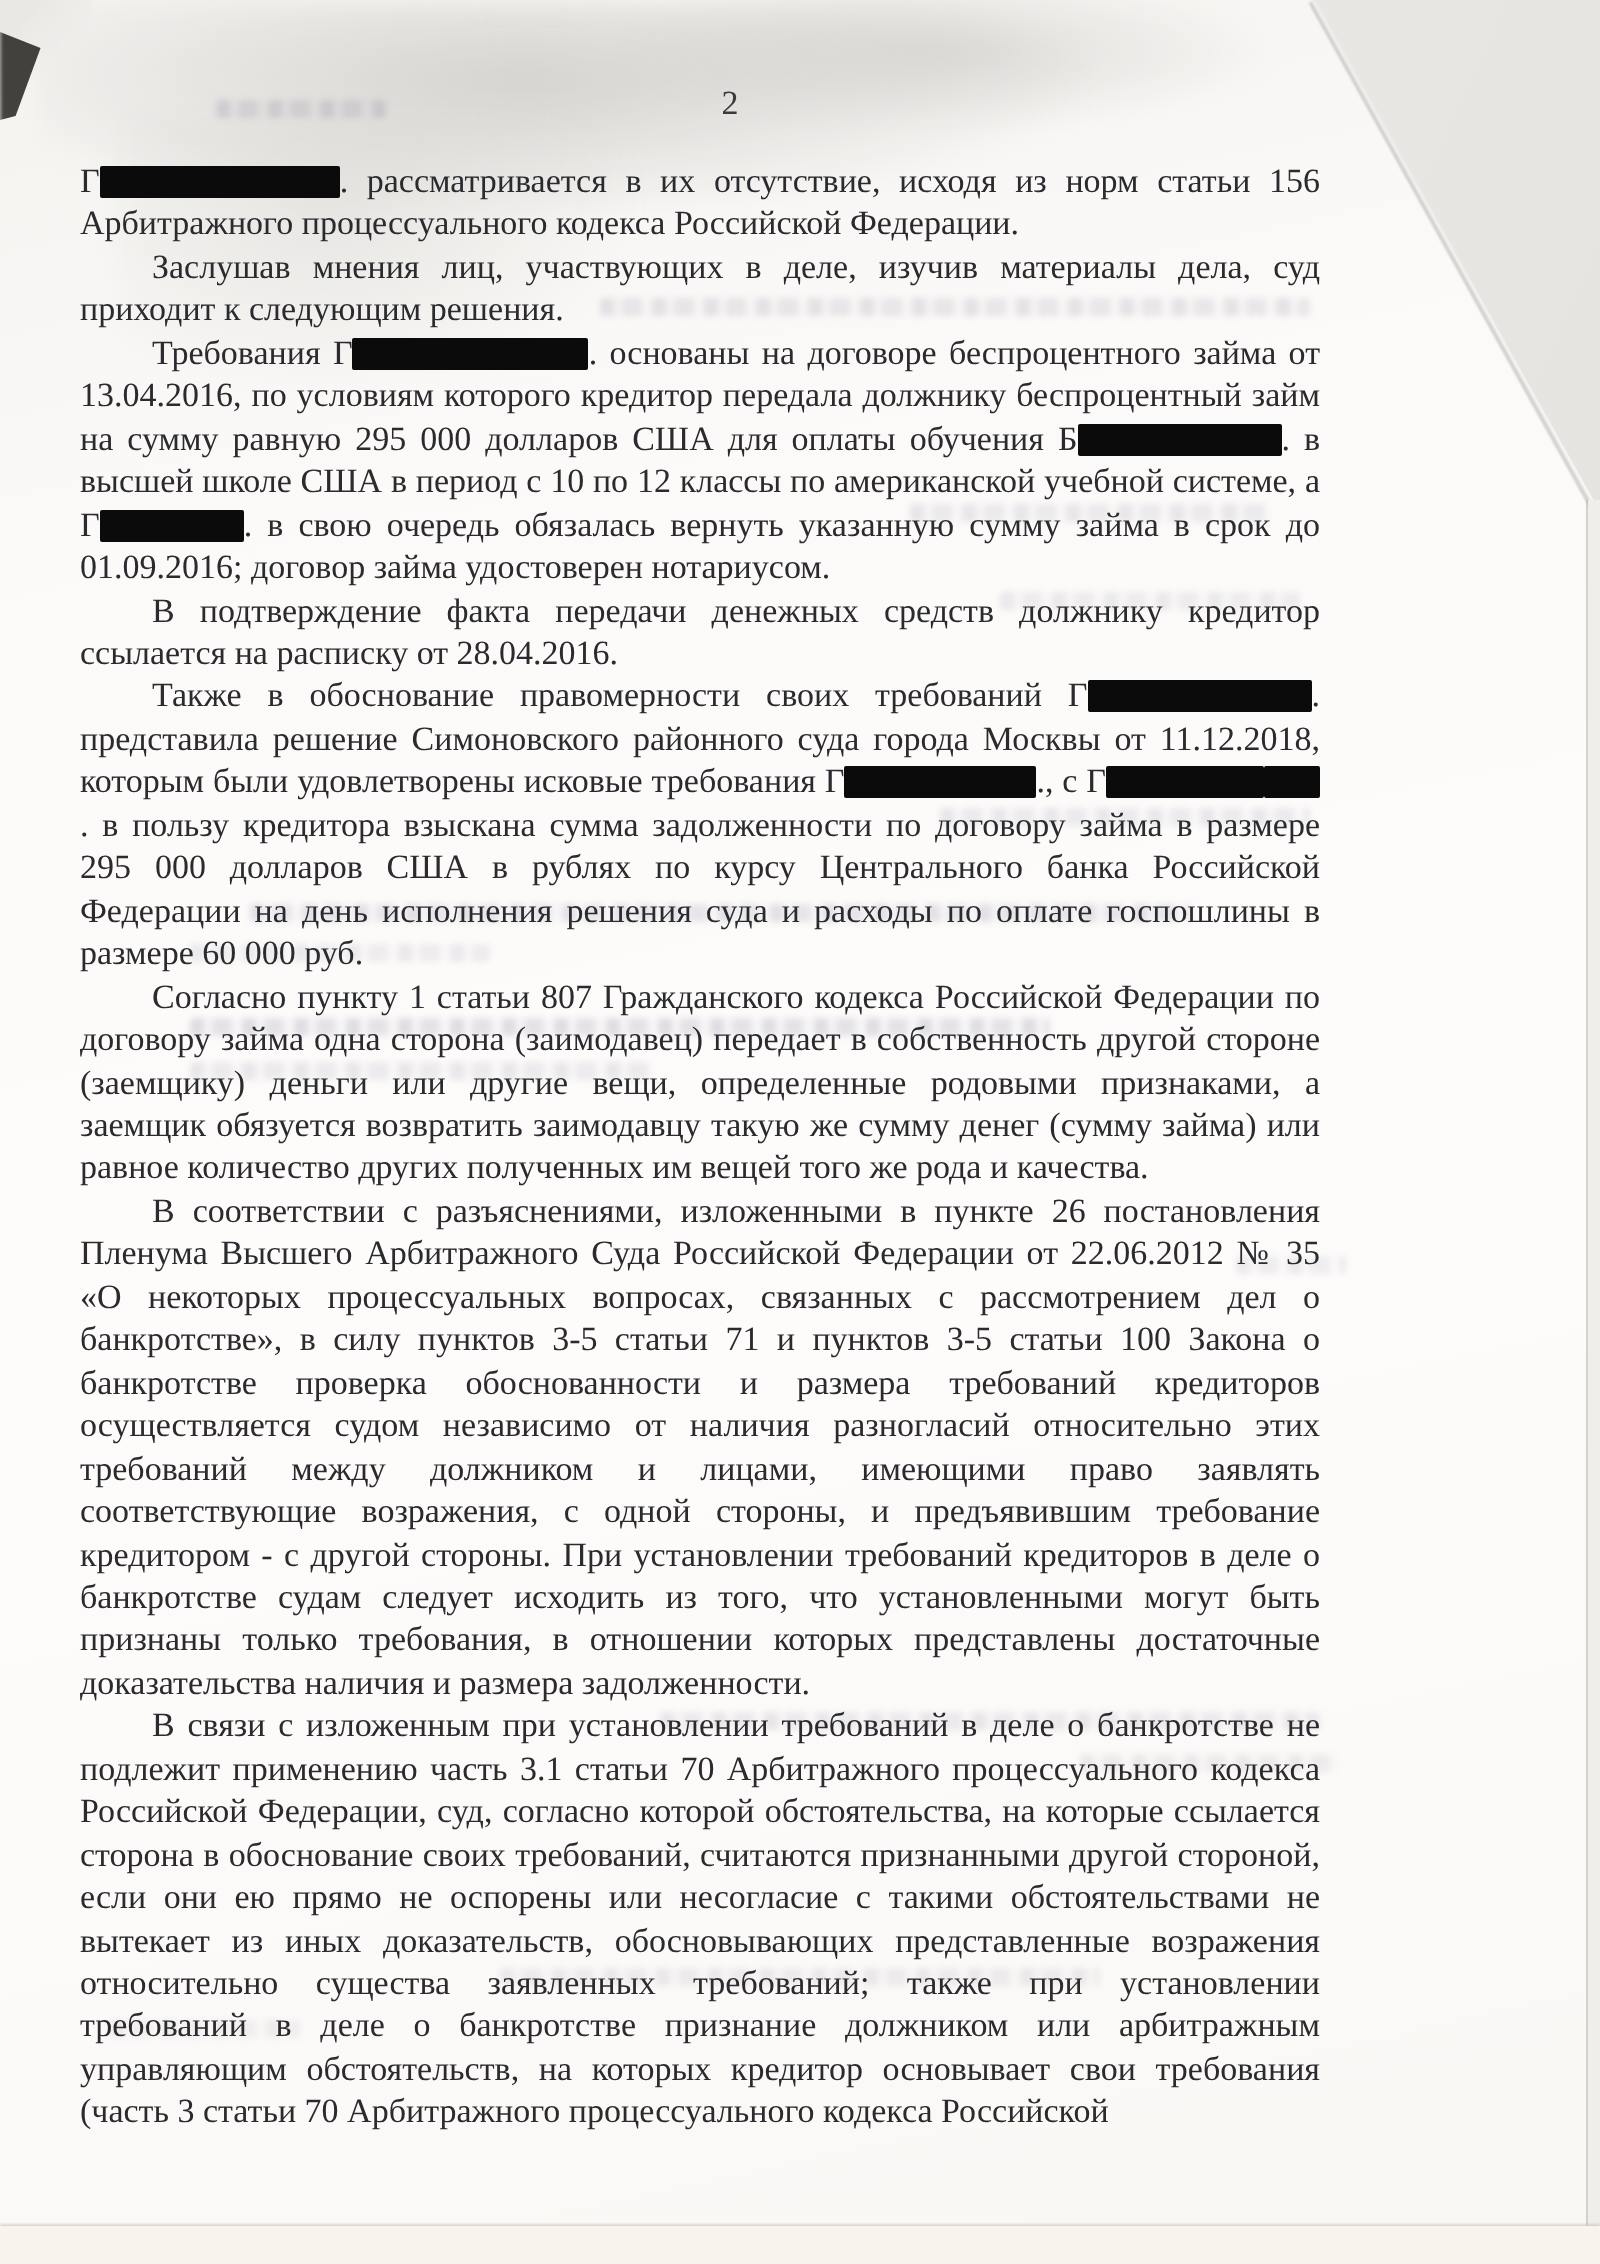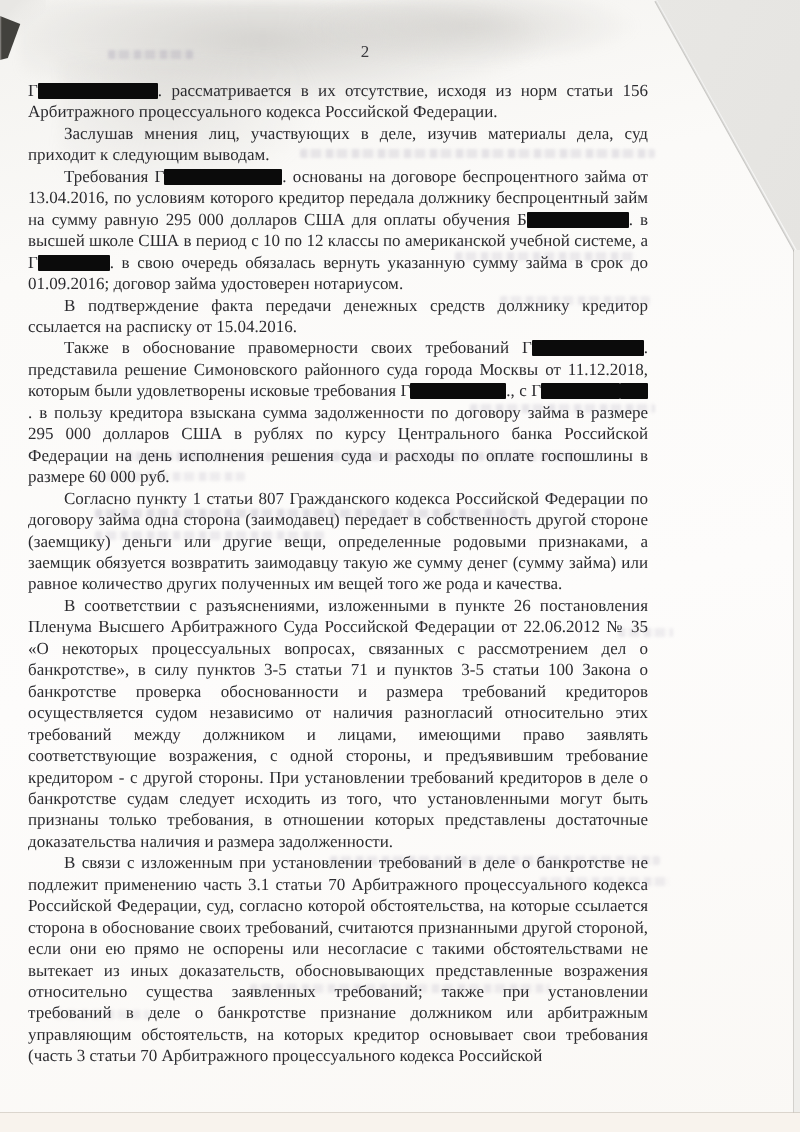--- a/index.html
+++ b/index.html
@@ -75,21 +75,21 @@
       rgba(148,142,166,.55) 0 7px, rgba(148,142,166,.12) 7px 11px,
       rgba(148,142,166,.45) 11px 21px, rgba(148,142,166,.08) 21px 26px);
     filter: blur(1.6px); opacity: .5;
   }
   
   .page-number {
     position: absolute; left: 340px; top: 42px; width: 50px;
     text-align: center; font-size: 17px; color: #3a3a3e;
   }
   .doc-body {
-    position: absolute; left: 28px; top: 80px; width: 620px;
+    position: absolute; left: 40px; top: 80px; width: 620px;
     font-size: 17px; line-height: 21.45px;
     color: #2b2b2f;
     text-align: justify;
     text-rendering: geometricPrecision;
   }
   .doc-body p { margin: 0; }
   .doc-body p.indent { text-indent: 36px; }
   .redaction {
     display: inline-block; height: 16px;
     background: #0b0b0b;
@@ -125,22 +125,22 @@
   <div class="ghost" style="left:95px;  top:531px; width:230px; opacity:.35;"></div>
   <div class="ghost" style="left:618px; top:628px; width:55px;  opacity:.3;"></div>
   <div class="ghost" style="left:330px; top:856px; width:330px; opacity:.35;"></div>
   <div class="ghost" style="left:540px; top:877px; width:130px; opacity:.3;"></div>
   <div class="ghost" style="left:250px; top:984px; width:300px; opacity:.3;"></div>
   <div class="ghost" style="left:55px;  top:1010px; width:95px; opacity:.25;"></div>
 
   <div class="page-number">2</div>
   <div class="doc-body">
       <p class="">Г<span class="redaction" style="width: 120px;"></span>. рассматривается в их отсутствие, исходя из норм статьи 156 Арбитражного процессуального кодекса Российской Федерации.</p>
-      <p class="indent">Заслушав мнения лиц, участвующих в деле, изучив материалы дела, суд приходит к следующим выводам.</p>
+      <p class="indent">Заслушав мнения лиц, участвующих в деле, изучив материалы дела, суд приходит к следующим решения.</p>
       <p class="indent">Требования Г<span class="redaction" style="width: 118px;"></span>. основаны на договоре беспроцентного займа от 13.04.2016, по условиям которого кредитор передала должнику беспроцентный займ на сумму равную 295 000 долларов США для оплаты обучения Б<span class="redaction" style="width: 102px;"></span>. в высшей школе США в период с 10 по 12 классы по американской учебной системе, а Г<span class="redaction" style="width: 72px;"></span>. в свою очередь обязалась вернуть указанную сумму займа в срок до 01.09.2016; договор займа удостоверен нотариусом.</p>
-      <p class="indent">В подтверждение факта передачи денежных средств должнику кредитор ссылается на расписку от 15.04.2016.</p>
+      <p class="indent">В подтверждение факта передачи денежных средств должнику кредитор ссылается на расписку от 28.04.2016.</p>
       <p class="indent">Также в обоснование правомерности своих требований Г<span class="redaction" style="width: 112px;"></span>. представила решение Симоновского районного суда города Москвы от 11.12.2018, которым были удовлетворены исковые требования Г<span class="redaction" style="width: 96px;"></span>., с Г<span class="redaction" style="width: 79px;"></span><span class="redaction" style="width: 28px;"></span>. в пользу кредитора взыскана сумма задолженности по договору займа в размере 295 000 долларов США в рублях по курсу Центрального банка Российской Федерации на день исполнения решения суда и расходы по оплате госпошлины в размере 60 000 руб.</p>
       <p class="indent">Согласно пункту 1 статьи 807 Гражданского кодекса Российской Федерации по договору займа одна сторона (заимодавец) передает в собственность другой стороне (заемщику) деньги или другие вещи, определенные родовыми признаками, а заемщик обязуется возвратить заимодавцу такую же сумму денег (сумму займа) или равное количество других полученных им вещей того же рода и качества.</p>
       <p class="indent">В соответствии с разъяснениями, изложенными в пункте 26 постановления Пленума Высшего Арбитражного Суда Российской Федерации от 22.06.2012 № 35 «О некоторых процессуальных вопросах, связанных с рассмотрением дел о банкротстве», в силу пунктов 3-5 статьи 71 и пунктов 3-5 статьи 100 Закона о банкротстве проверка обоснованности и размера требований кредиторов осуществляется судом независимо от наличия разногласий относительно этих требований между должником и лицами, имеющими право заявлять соответствующие возражения, с одной стороны, и предъявившим требование кредитором - с другой стороны. При установлении требований кредиторов в деле о банкротстве судам следует исходить из того, что установленными могут быть признаны только требования, в отношении которых представлены достаточные доказательства наличия и размера задолженности.</p>
       <p class="indent">В связи с изложенным при установлении требований в деле о банкротстве не подлежит применению часть 3.1 статьи 70 Арбитражного процессуального кодекса Российской Федерации, суд, согласно которой обстоятельства, на которые ссылается сторона в обоснование своих требований, считаются признанными другой стороной, если они ею прямо не оспорены или несогласие с такими обстоятельствами не вытекает из иных доказательств, обосновывающих представленные возражения относительно существа заявленных требований; также при установлении требований в деле о банкротстве признание должником или арбитражным управляющим обстоятельств, на которых кредитор основывает свои требования (часть 3 статьи 70 Арбитражного процессуального кодекса Российской</p>
     </div>
 
 </div>
 
 </body></html>

